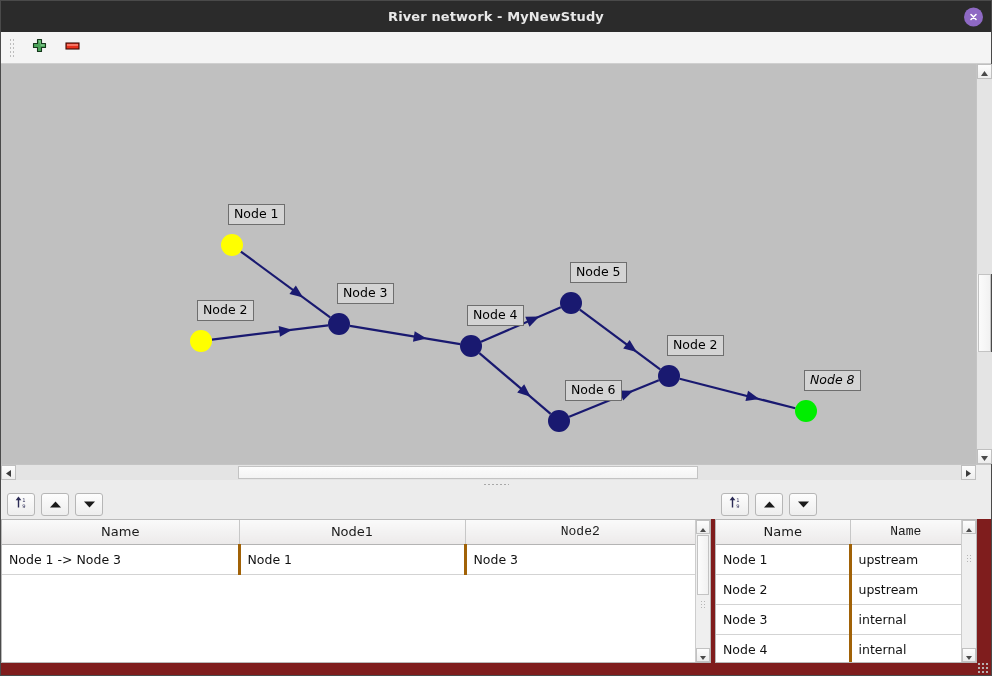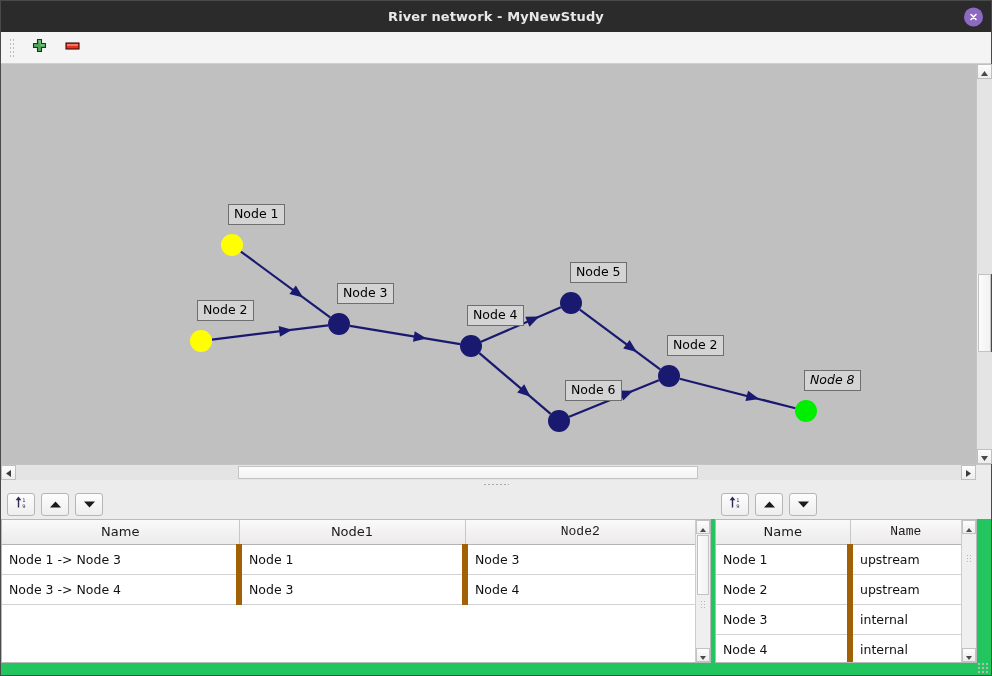--- a/index.html
+++ b/index.html
@@ -159,21 +159,21 @@
   .splitter .dots {
     width: 26px; height: 3px;
     background-image: radial-gradient(circle, #a8a8a8 0.6px, transparent 0.7px);
     background-size: 4px 3px;
   }
 
   
   .bottom {
     flex: 1 1 auto;
     display: flex;
-    background: #22c55e;
+    background: #7f1d1d;
     overflow: hidden;
   }
   .table-panel {
     display: flex; flex-direction: column;
     overflow: hidden;
   }
   .panel-left  { width: 710px; flex: 0 0 710px; }
   .panel-right { flex: 1 1 auto; }
 
   .tbl-toolbar {
@@ -222,21 +222,21 @@
     font-weight: normal;
     font-size: 13px;
     color: #1a1a1a;
     height: 24px;
     text-align: center;
     user-select: none;
     cursor: pointer;
   }
   table.dt th:last-child { border-right: none; font-family: Liberation Mono, monospace; }
   table.dt td {
-    border-right: 6px solid #a16207;
+    border-right: 3px solid #a16207;
     border-bottom: 1px solid #d3d3d3;
     height: 30px;
     padding: 0 7px;
     color: #111;
     white-space: nowrap;
     overflow: hidden;
     cursor: default;
   }
   table.dt td:last-child { border-right: none; }
 
@@ -442,25 +442,20 @@
                   <th>Node1</th>
                   <th>Node2</th>
                 </tr>
               </thead>
             <tbody>
                 <tr>
                   <td>Node 1 -&gt; Node 3</td>
                   <td>Node 1</td>
                   <td>Node 3</td>
                 </tr>
-                <tr>
-                  <td>Node 3 -&gt; Node 4</td>
-                  <td>Node 3</td>
-                  <td>Node 4</td>
-                </tr>
               </tbody>
           </table>
         </div>
         <div class="gvs">
           <div class="a-up">
             <span>
               <svg width="8" height="6" viewBox="0 0 8 6">
                   <path d="M4 1 L7 5 L1 5 Z" fill="#4a4a4a"></path>
                 </svg>
             </span>

